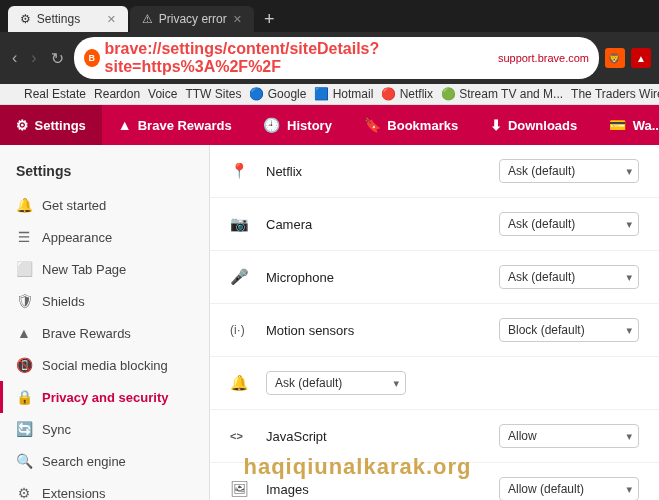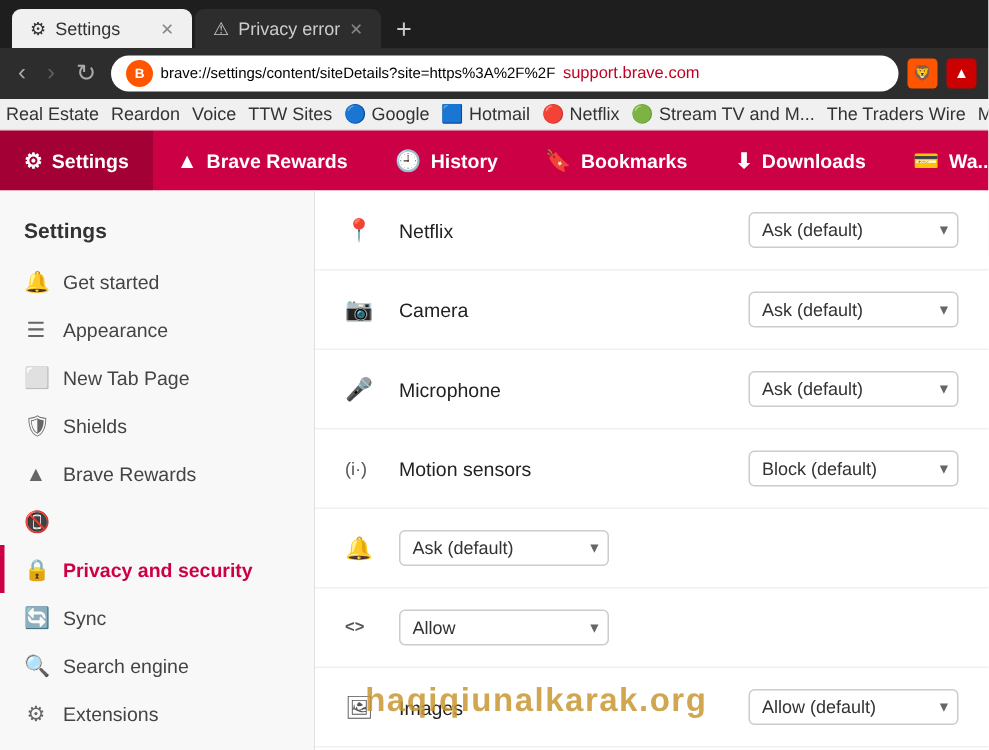--- a/index.html
+++ b/index.html
@@ -7,21 +7,21 @@
     .tab-bar { display: flex; align-items: flex-end; padding: 6px 8px 0; background: #1e1e1e; gap: 2px; }
     .tab { display: flex; align-items: center; gap: 6px; padding: 6px 12px; border-radius: 6px 6px 0 0; font-size: 12px; color: #ccc; background: #2d2d2d; min-width: 120px; max-width: 180px; }
     .tab.active { background: #f0f0f0; color: #333; }
     .tab-close { margin-left: auto; color: #888; font-size: 11px; cursor: pointer; }
     .tab-new { background: none; border: none; color: #ccc; font-size: 18px; cursor: pointer; padding: 0 8px; align-self: center; }
     
     .address-bar-row { display: flex; align-items: center; padding: 5px 8px; gap: 6px; background: #2d2d2d; }
     .nav-btn { background: none; border: none; color: #aaa; font-size: 16px; cursor: pointer; padding: 2px 4px; }
     .address-bar { flex: 1; display: flex; align-items: center; background: #fff; border-radius: 20px; padding: 3px 10px; gap: 5px; }
     
-    .bookmarks-bar { display: flex; padding: 3px 4px; gap: 8px; background: #f0f0f0; font-size: 12px; overflow: hidden; white-space: nowrap; border-bottom: 1px solid #ddd; }
+    .bookmarks-bar { display: flex; padding: 3px 24px; gap: 8px; background: #f0f0f0; font-size: 12px; overflow: hidden; white-space: nowrap; border-bottom: 1px solid #ddd; }
     .bookmark-item { color: #333; cursor: pointer; display: flex; align-items: center; gap: 3px; }
 
     
     .main-nav { display: flex; background: #cc0044; color: white; align-items: center; height: 40px; overflow: hidden; }
     .nav-item { display: flex; align-items: center; gap: 6px; padding: 0 16px; height: 100%; font-size: 13px; font-weight: 600; cursor: pointer; white-space: nowrap; }
     .nav-item.active { background: rgba(0,0,0,0.2); }
     .nav-icon { font-size: 14px; }
 
     
     .page { display: flex; height: calc(500px - 40px - 28px - 32px - 24px); background: #fff; }
@@ -65,21 +65,21 @@
     </div>
     <button class="tab-new">+</button>
   </div>
 
   <div class="address-bar-row">
     <button class="nav-btn">‹</button>
     <button class="nav-btn" style="opacity:0.4">›</button>
     <button class="nav-btn">↻</button>
     <div class="address-bar">
       <span style="width:18px;height:18px;background:#ff5500;border-radius:50%;display:flex;align-items:center;justify-content:center;color:white;font-size:9px;font-weight:bold;">B</span>
-      <span style="color:#000000;font-size:10px;">brave://settings/content/siteDetails?site=https%3A%2F%2F</span>
+      <span style="color:#ef4444;font-size:16px;font-weight:bold;">brave://settings/content/siteDetails?site=https%3A%2F%2F</span>
         <span style="color:#c00022;font-size:11px;">support.brave.com</span>
     </div>
     <div style="background:#ff5500;border-radius:3px;width:20px;height:20px;display:flex;align-items:center;justify-content:center;color:white;font-size:10px;font-weight:bold;">🦁</div>
     <div style="background:#cc0000;border-radius:3px;width:20px;height:20px;display:flex;align-items:center;justify-content:center;color:white;font-size:10px;">▲</div>
   </div>
 
   <div class="bookmarks-bar">
     <span class="bookmark-item">Real Estate</span>
     <span class="bookmark-item">Reardon</span>
     <span class="bookmark-item">Voice</span>
@@ -140,20 +140,21 @@
     <div class="sidebar-item">
       <span class="s-icon">🛡</span>
       <span>Shields</span>
     </div>
     <div class="sidebar-item">
       <span class="s-icon">▲</span>
       <span>Brave Rewards</span>
     </div>
     <div class="sidebar-item">
       <span class="s-icon">📵</span>
+      <span>Social media blocking</span>
     </div>
     <div class="sidebar-item active">
       <span class="s-icon">🔒</span>
       <span>Privacy and security</span>
     </div>
     <div class="sidebar-item">
       <span class="s-icon">🔄</span>
       <span>Sync</span>
     </div>
     <div class="sidebar-item">
@@ -235,20 +236,23 @@
         <div class="dropdown-wrap">
           <select class="dropdown">
             <option>Ask (default)</option><option>Allow</option><option>Block</option>
           </select>
         </div>
       </div>
     </div>
 
     <div class="settings-row">
       <div class="settings-row-icon" style="font-size:11px;font-weight:bold;">&lt;&gt;</div>
+      <div class="settings-row-label">
+        <div class="label-main">JavaScript</div>
+      </div>
       <div class="settings-row-control">
         <div class="dropdown-wrap">
           <select class="dropdown">
             <option>Allow</option><option>Block</option>
           </select>
         </div>
       </div>
     </div>
 
     <div class="settings-row">

